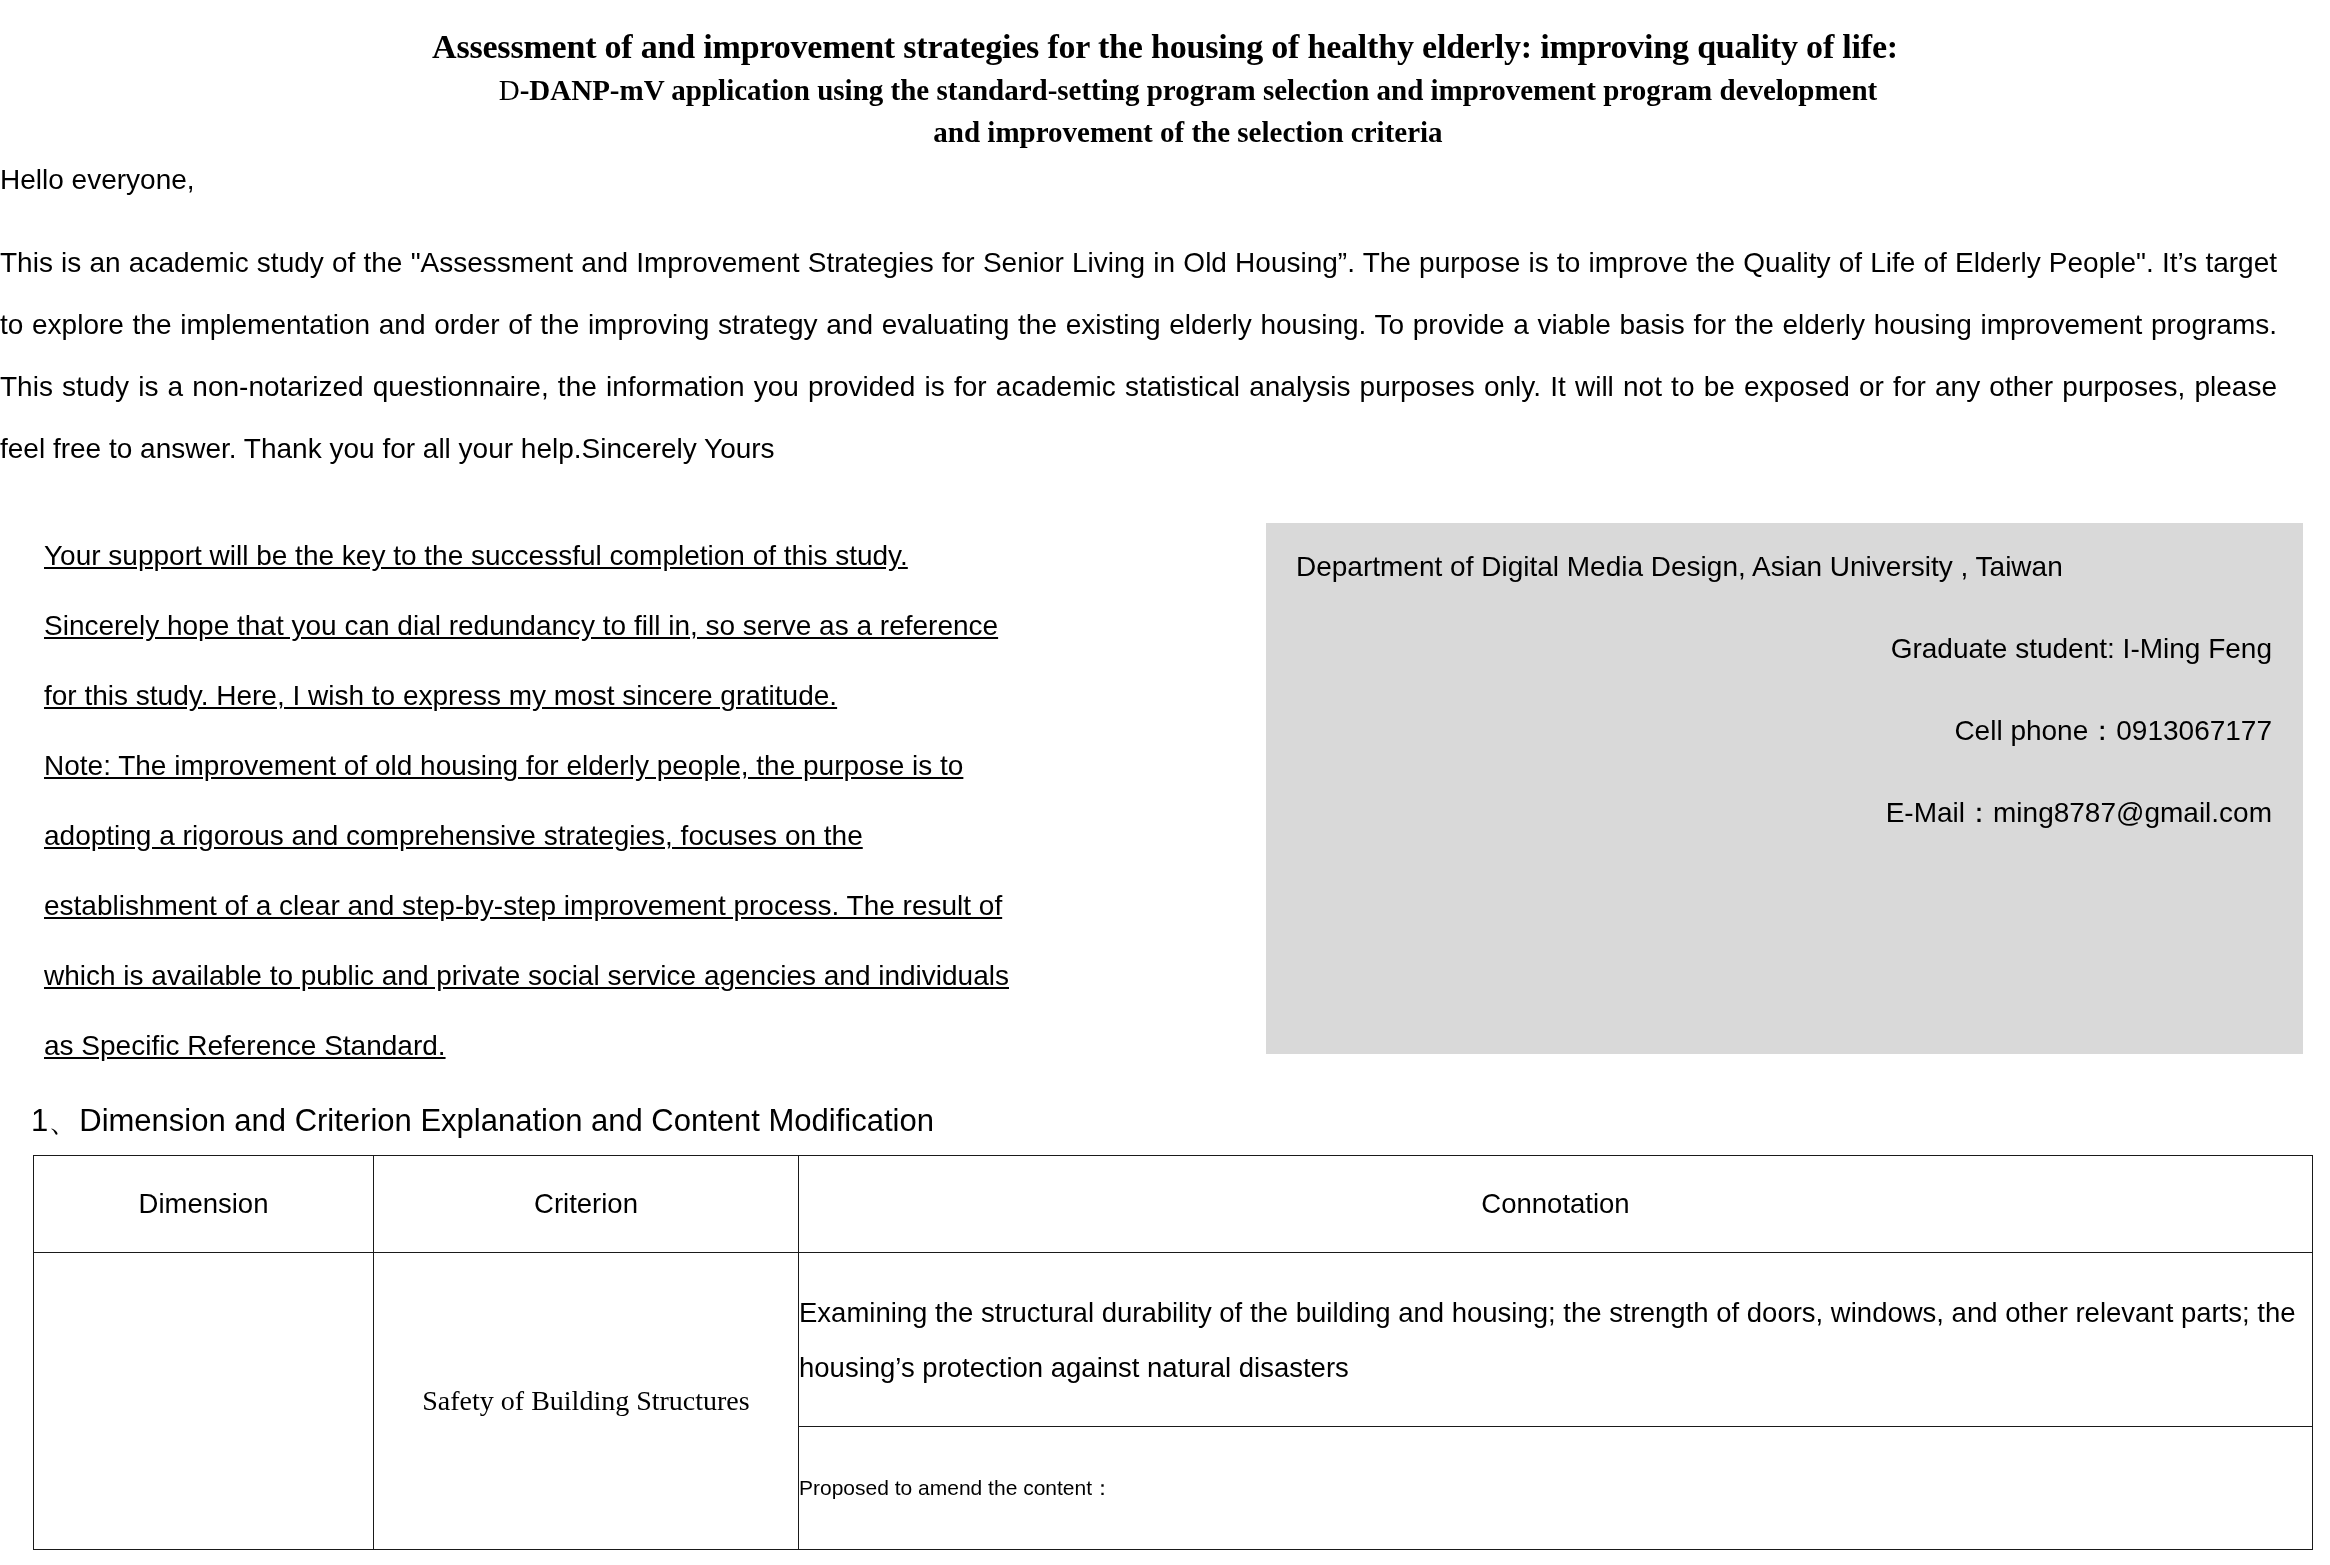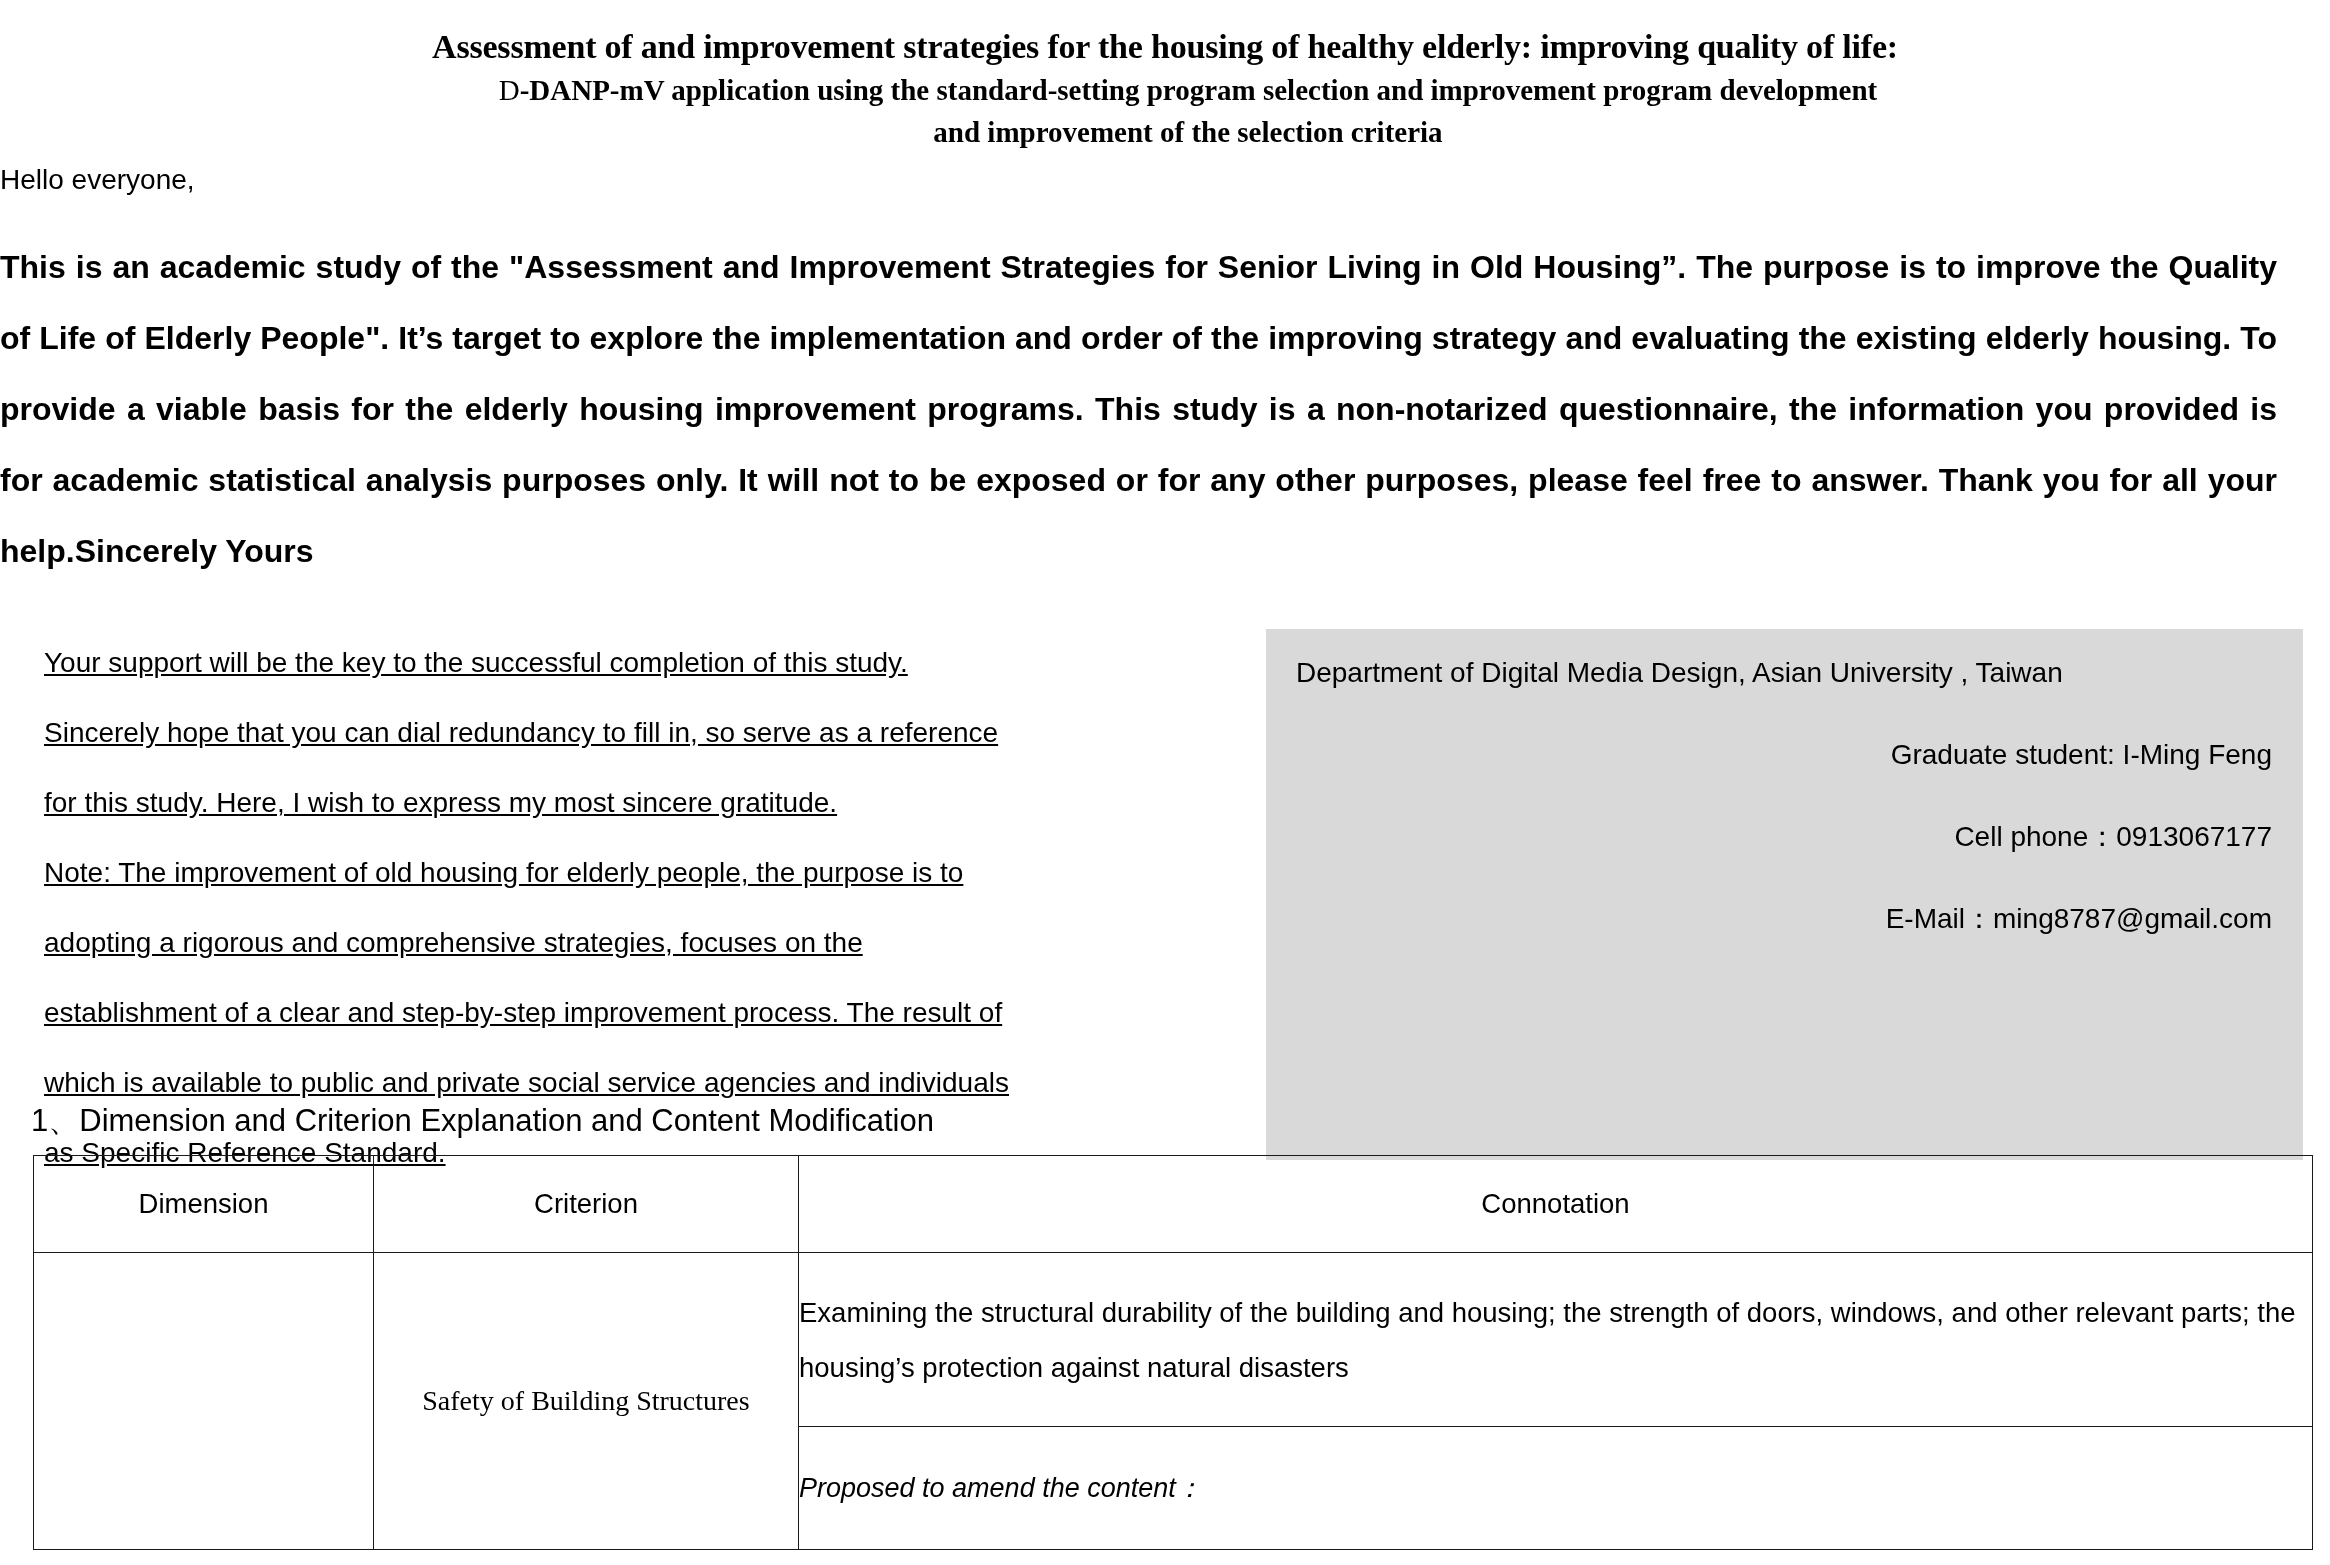--- a/index.html
+++ b/index.html
@@ -48,27 +48,26 @@
   .body-wrap {
     padding-right: 23.6px;
     margin-top: 12.6px;
   }
   .greeting {
     font-size: 28px;
     line-height: 1.0;
     margin: 0 0 0 0;
   }
   .intro {
-    font-size: 32px;
+    font-size: 28px;
     line-height: 2.22;
     text-align: justify;
     text-justify: inter-word;
     margin: 38px 0 0 0;
     width: 2277px;
-    font-weight: bold;
   }
 
   
   .band {
     position: relative;
     margin-top: 36px;
     height: 488px;
   }
   .left-col {
     position: absolute;
@@ -152,26 +151,25 @@
   .cell-conn-1 {
     height: 173px;
     font-size: 27.5px;
     line-height: 2.0;
     padding: 7.9px 11px 0 4.7px;
     vertical-align: top;
     text-align: left;
   }
   .cell-conn-2 {
     height: 122px;
-    font-size: 27px;
+    font-size: 21px;
     line-height: 1.2;
     padding: 46px 11px 0 4.7px;
     vertical-align: top;
     text-align: left;
-    font-style: italic;
   }
   .cell-blank { }
 </style>
 </head>
 <body>
 
 <div class="page">
 
   <div class="title-block">
     <div class="title-line-1">Assessment of and improvement strategies for the housing of healthy elderly: improving quality of life:</div>

